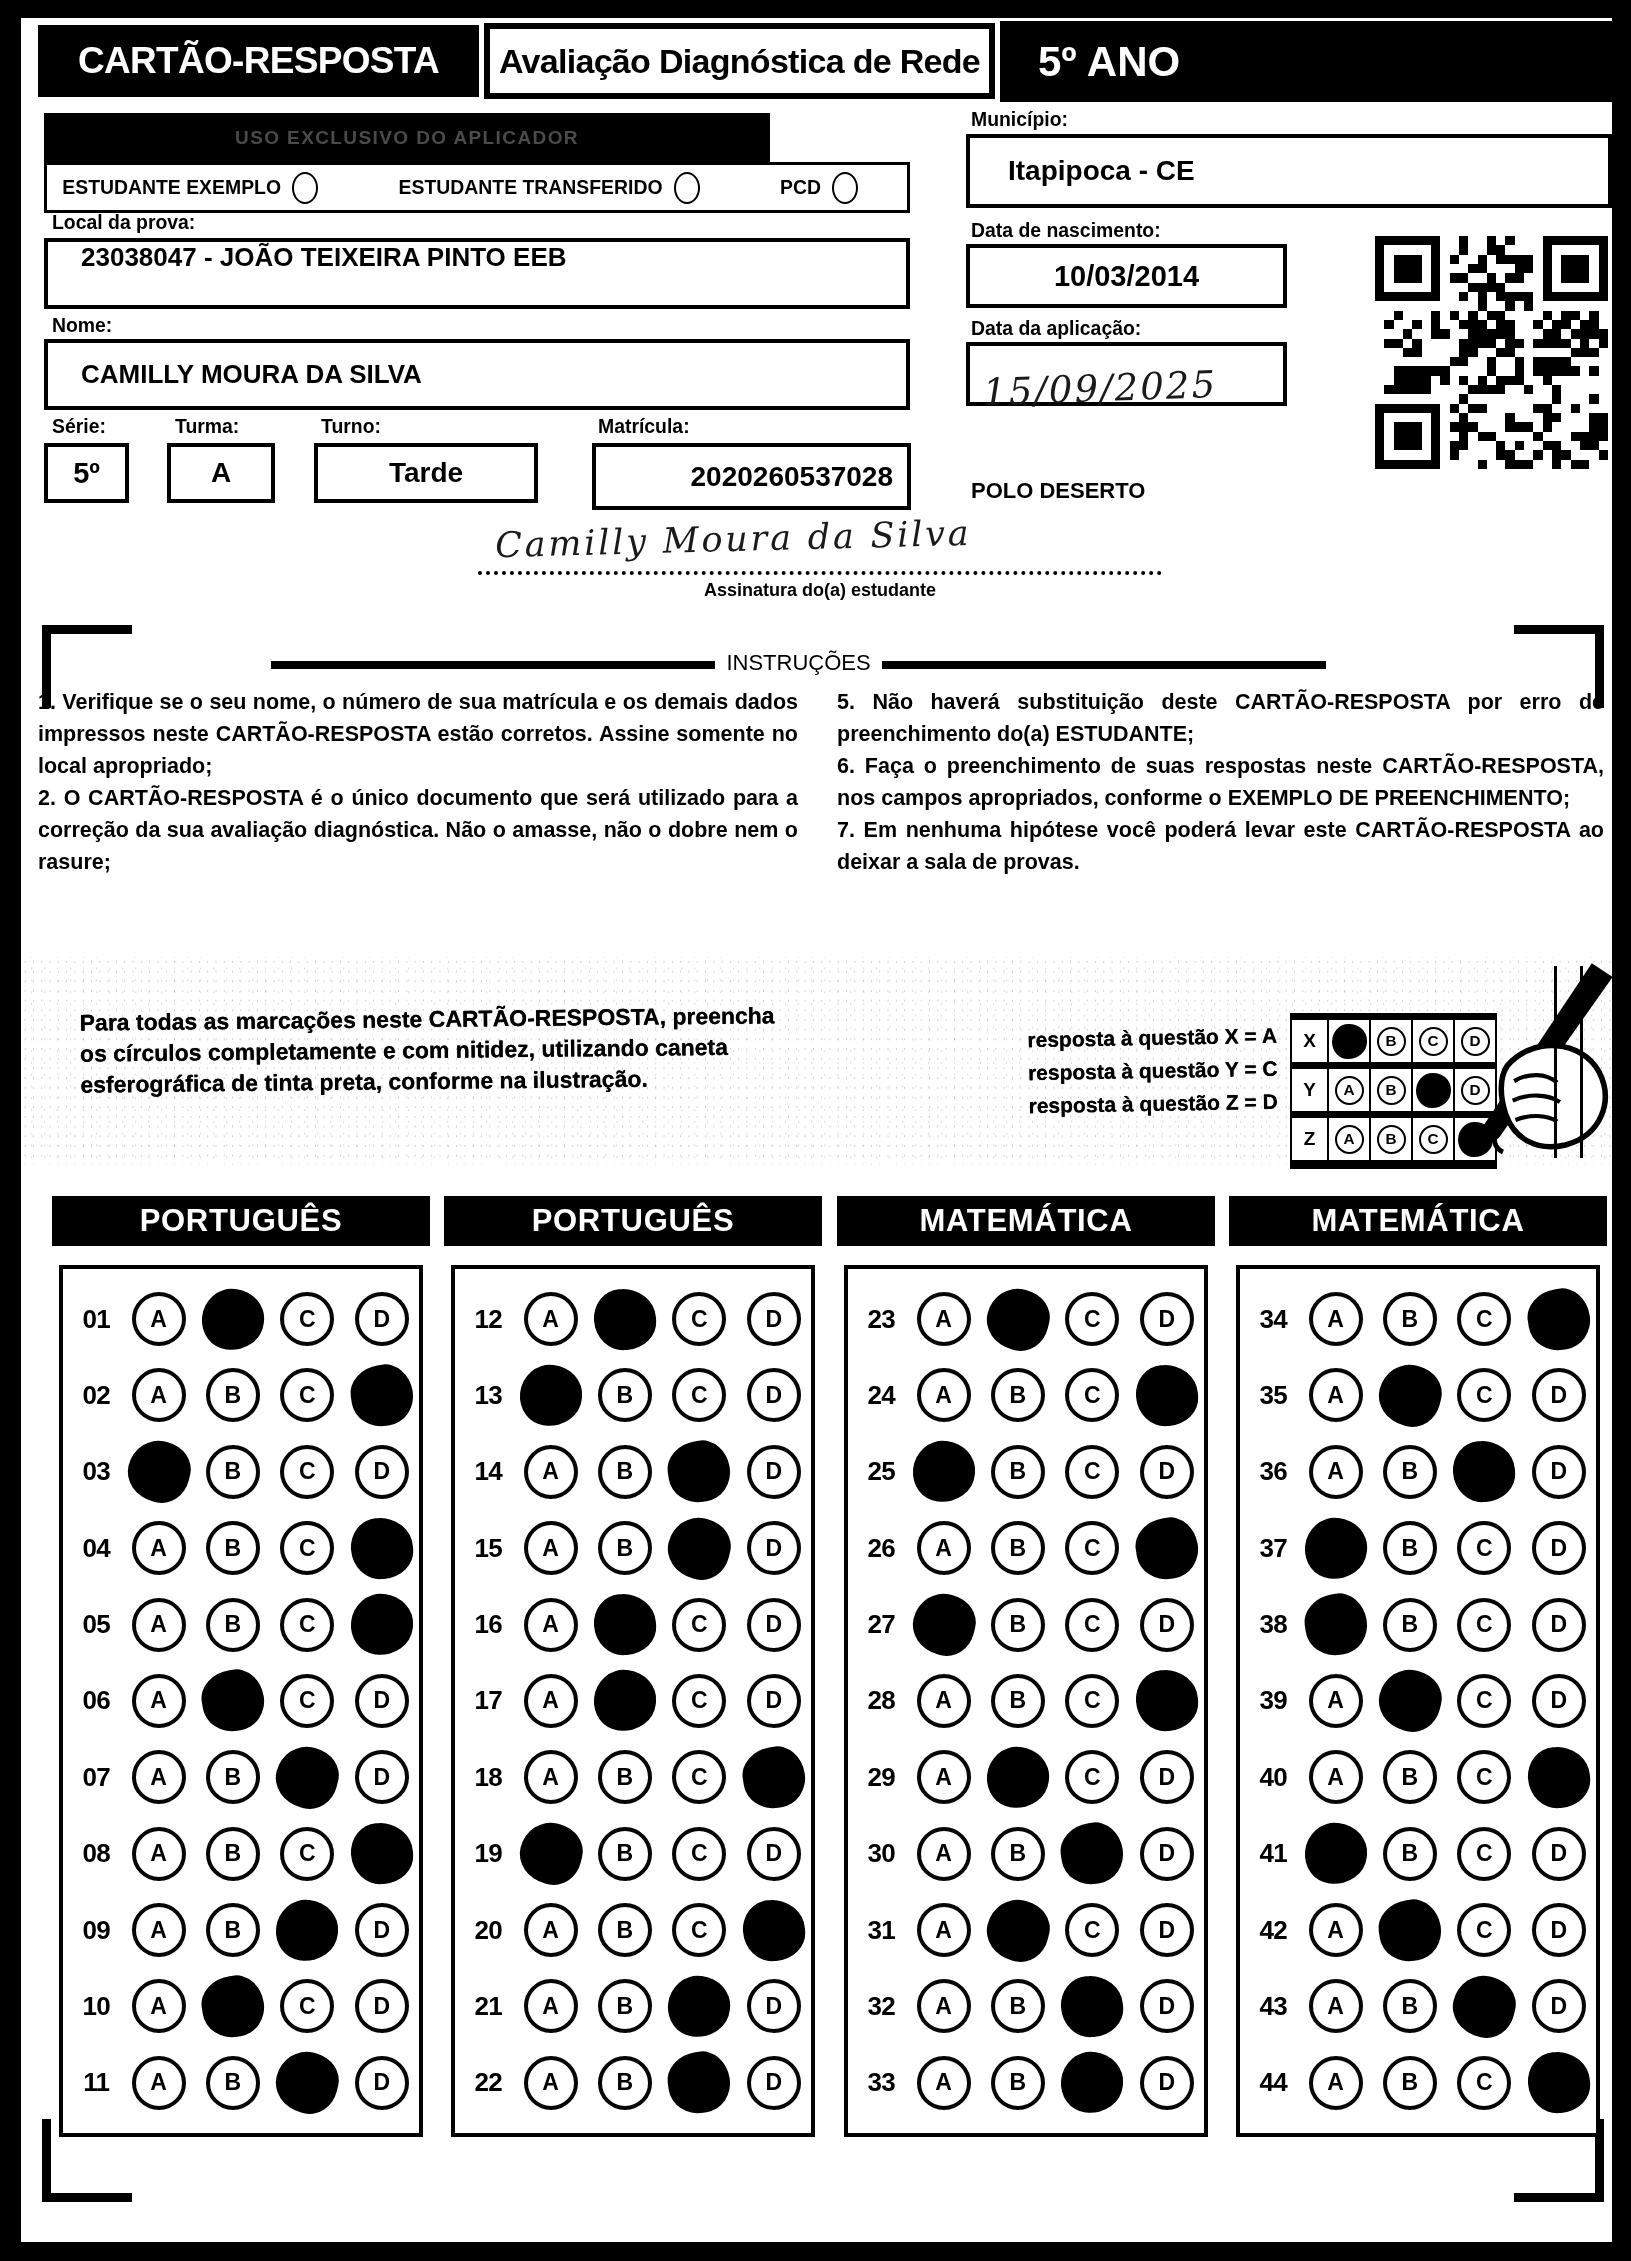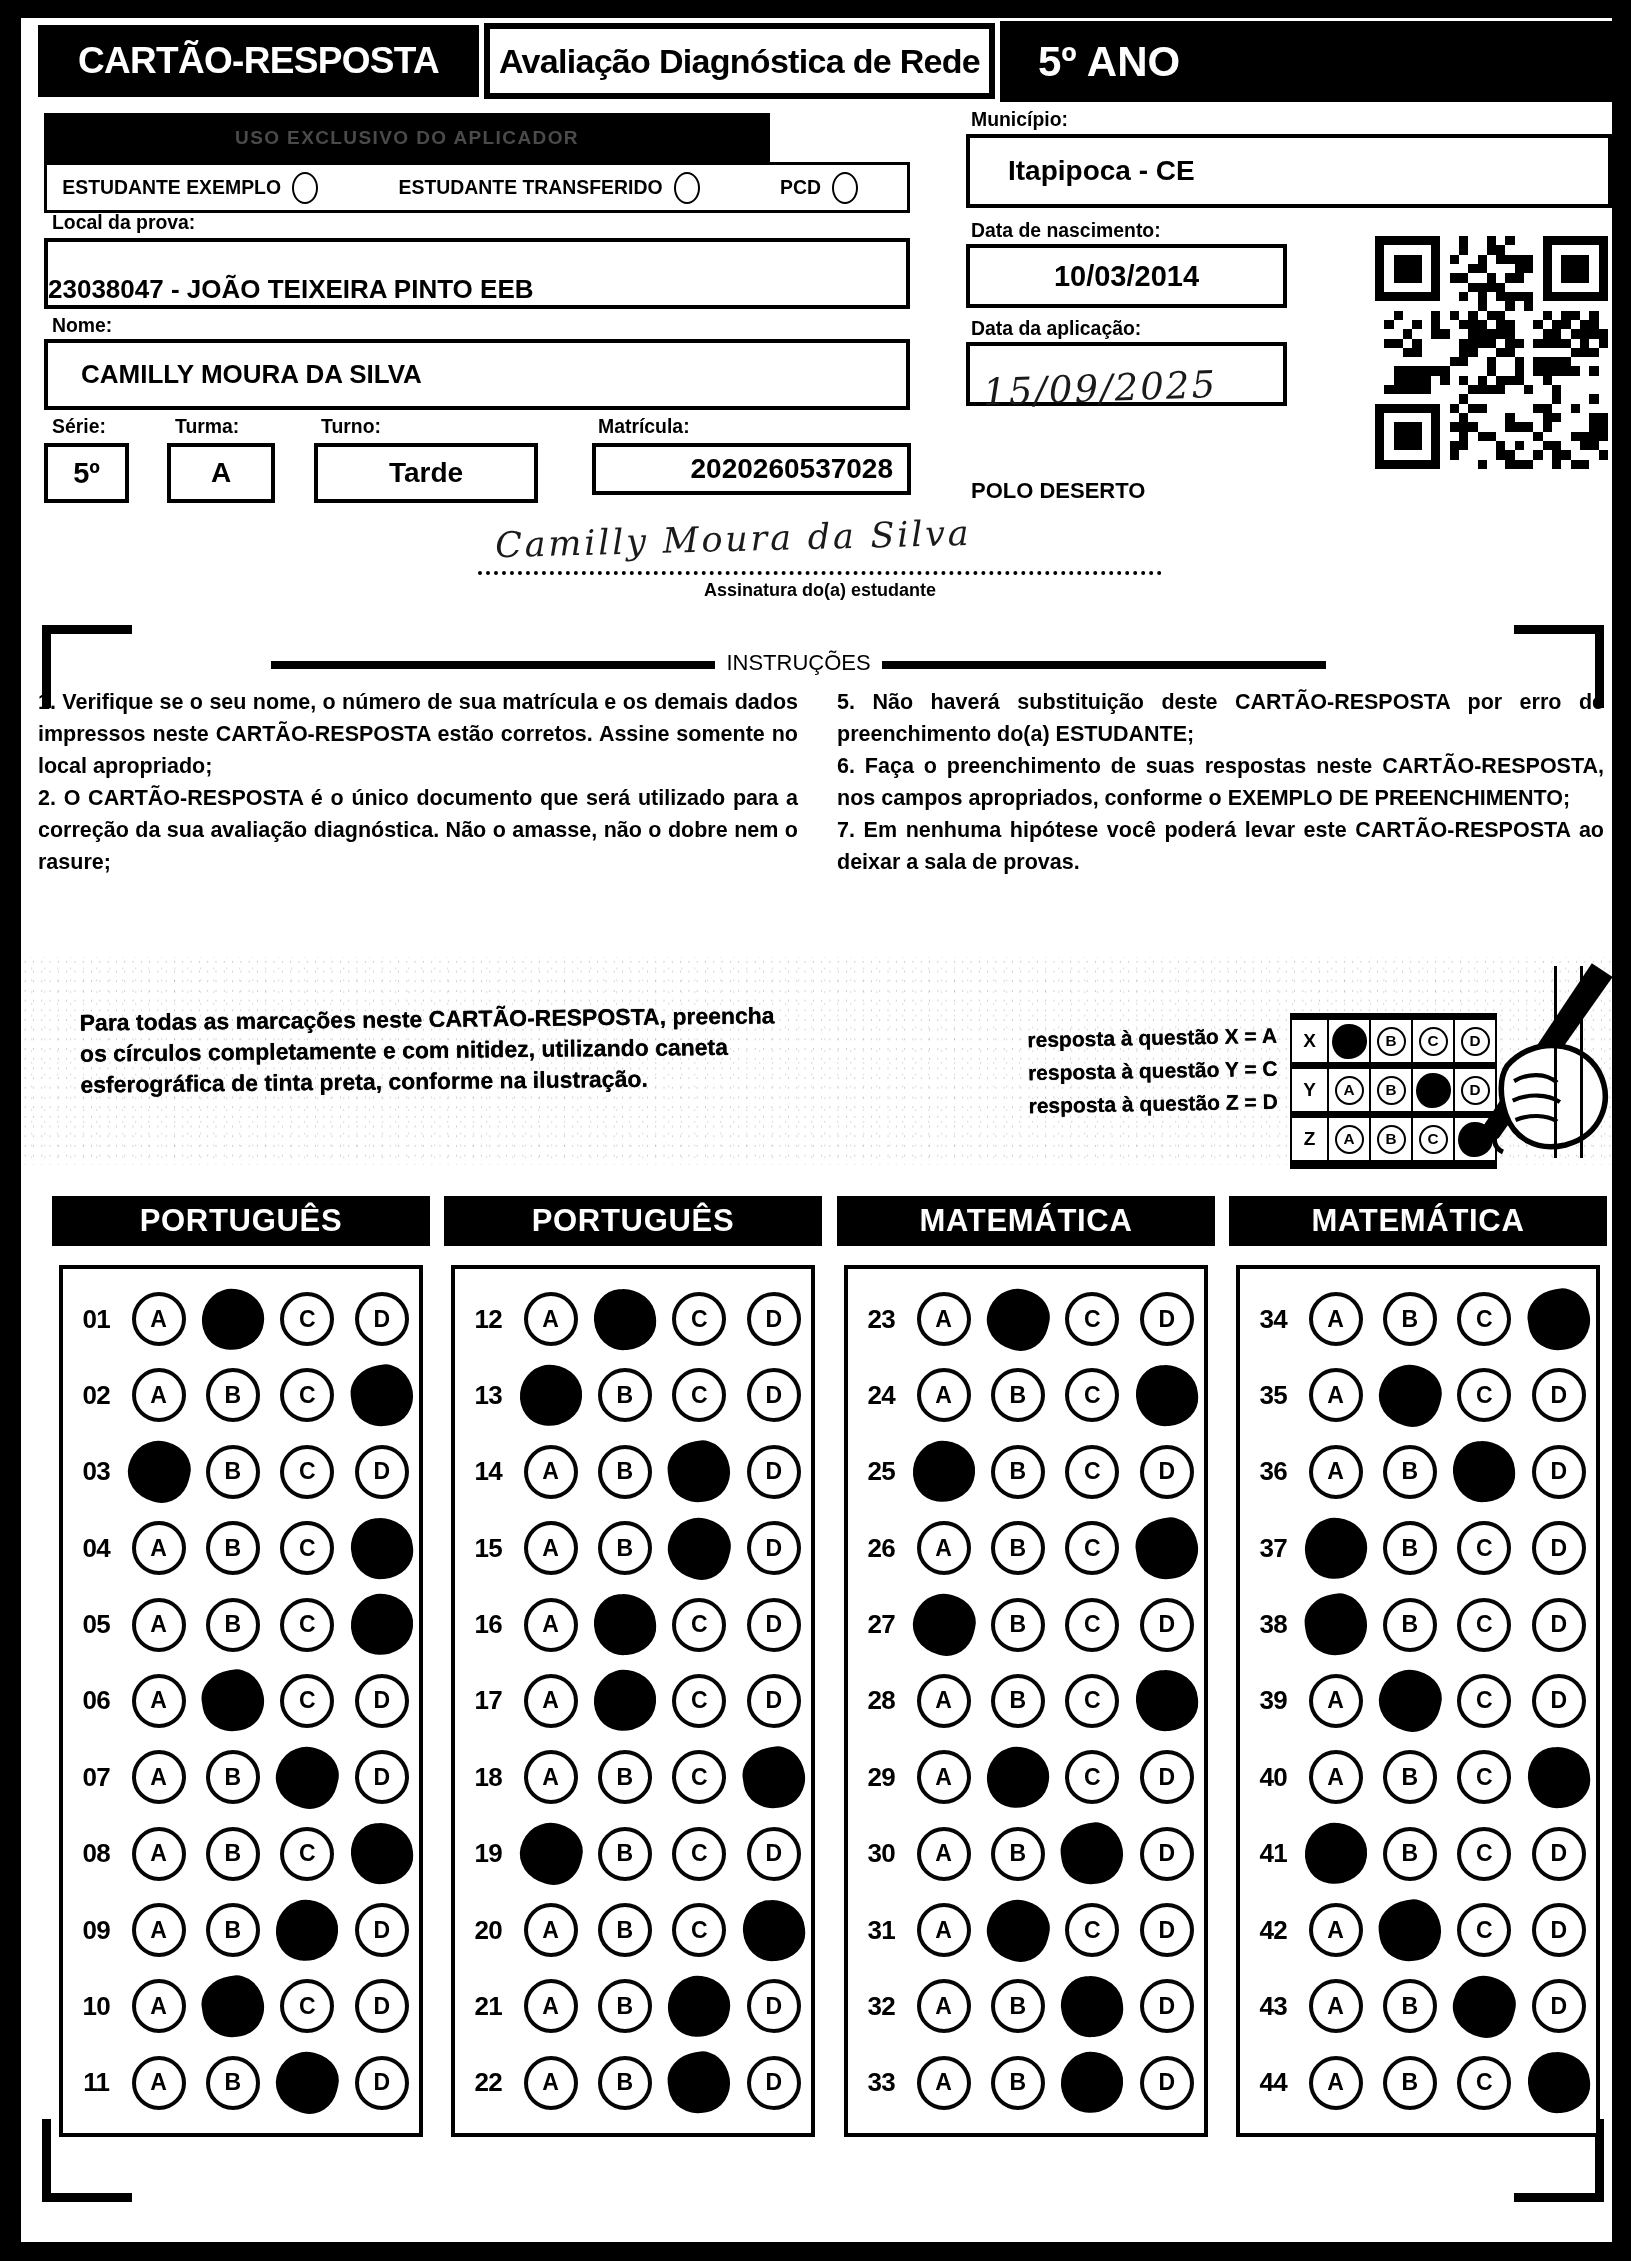--- a/index.html
+++ b/index.html
@@ -19,31 +19,31 @@
   #hd-title{left:38px;top:25px;width:441px;height:72px;color:#fff;font-weight:700;font-size:37px;letter-spacing:-0.7px;}
   #hd-sub{left:484px;top:23px;width:511px;height:76px;border:6.2px solid #000;box-sizing:border-box;background:#fff;font-weight:700;font-size:34px;letter-spacing:-0.7px;}
   #hd-grade{left:1000px;top:21px;width:612px;height:81px;color:#fff;font-weight:700;font-size:42px;display:flex;align-items:center;padding-left:38px;box-sizing:border-box;}
   
   #ap-bar{left:44px;top:113px;width:726px;height:49px;color:#4a4a4a;font-weight:700;font-size:19px;letter-spacing:1.4px;}
   #ap-box{left:44px;top:162px;width:866px;height:51px;border:3.5px solid #000;display:flex;align-items:center;justify-content:space-between;padding:0 49px 0 15.3px;box-sizing:border-box;background:#fff;}
   .ap-opt{display:flex;align-items:center;gap:11px;font-weight:700;font-size:19.4px;}
   .oval{width:26px;height:32px;border:2.8px solid #000;border-radius:50%;box-sizing:border-box;background:#fff;}
   
   #local-lbl{left:52px;top:211px;}
-  #local-box{left:44px;top:238px;width:866px;height:71px;display:flex;align-items:flex-end;}
+  #local-box{left:44px;top:238px;width:866px;height:71px;display:flex;align-items:flex-start;padding-left:33px;}
   #nome-lbl{left:52px;top:314px;}
   #nome-box{left:44px;top:339px;width:866px;height:71px;display:flex;align-items:center;padding-left:33px;}
   #serie-lbl{left:52px;top:415px;}
   #turma-lbl{left:175px;top:415px;}
   #turno-lbl{left:321px;top:415px;}
   #matric-lbl{left:598px;top:415px;}
   #serie-box{left:44px;top:443px;width:85px;height:60px;font-size:29px;text-align:right;}
   #turma-box{left:167px;top:443px;width:108px;height:60px;font-size:28px;}
   #turno-box{left:314px;top:443px;width:224px;height:60px;font-size:28px;}
-  #matric-box{left:592px;top:443px;width:319px;height:52px;display:flex;align-items:center;justify-content:flex-end;padding-right:14px;font-size:28px;}
+  #matric-box{left:592px;top:443px;width:319px;height:67px;display:flex;align-items:center;justify-content:flex-end;padding-right:14px;font-size:28px;}
   
   #mun-lbl{left:971px;top:108px;}
   #mun-box{left:966px;top:134px;width:646px;height:74px;display:flex;align-items:center;padding-left:38px;font-size:28px;}
   #nasc-lbl{left:971px;top:219px;}
   #nasc-box{left:966px;top:244px;width:321px;height:64px;font-size:29px;}
   #apl-lbl{left:971px;top:317px;}
   #apl-box{left:966px;top:342px;width:321px;height:64px;}
   .handwrite{font-family:"DejaVu Serif",serif;font-style:italic;color:#1a1a1a;}
   #apl-val{position:absolute;left:12.5px;top:21px;font-size:37px;transform:rotate(-2deg);letter-spacing:2.1px;white-space:nowrap;}
   #polo{left:971px;top:478px;font-weight:700;font-size:22px;}

